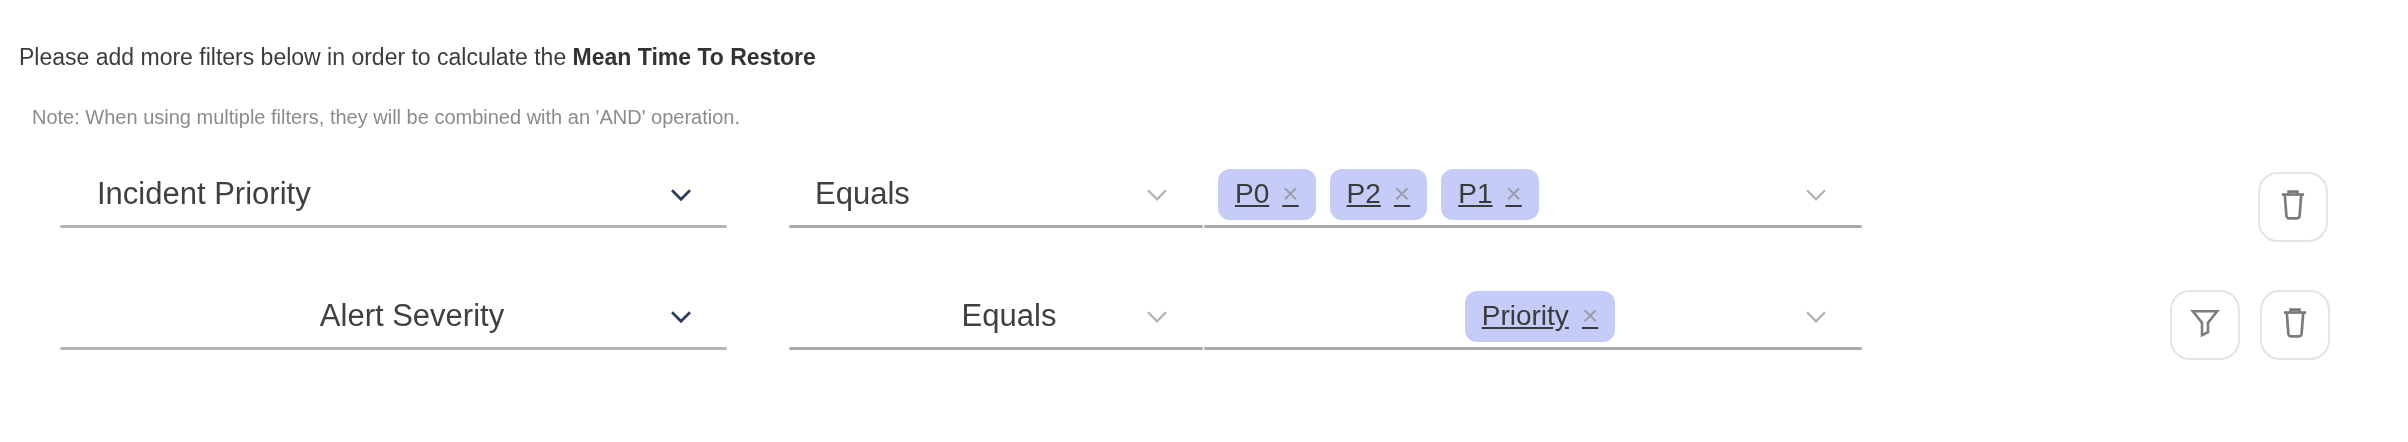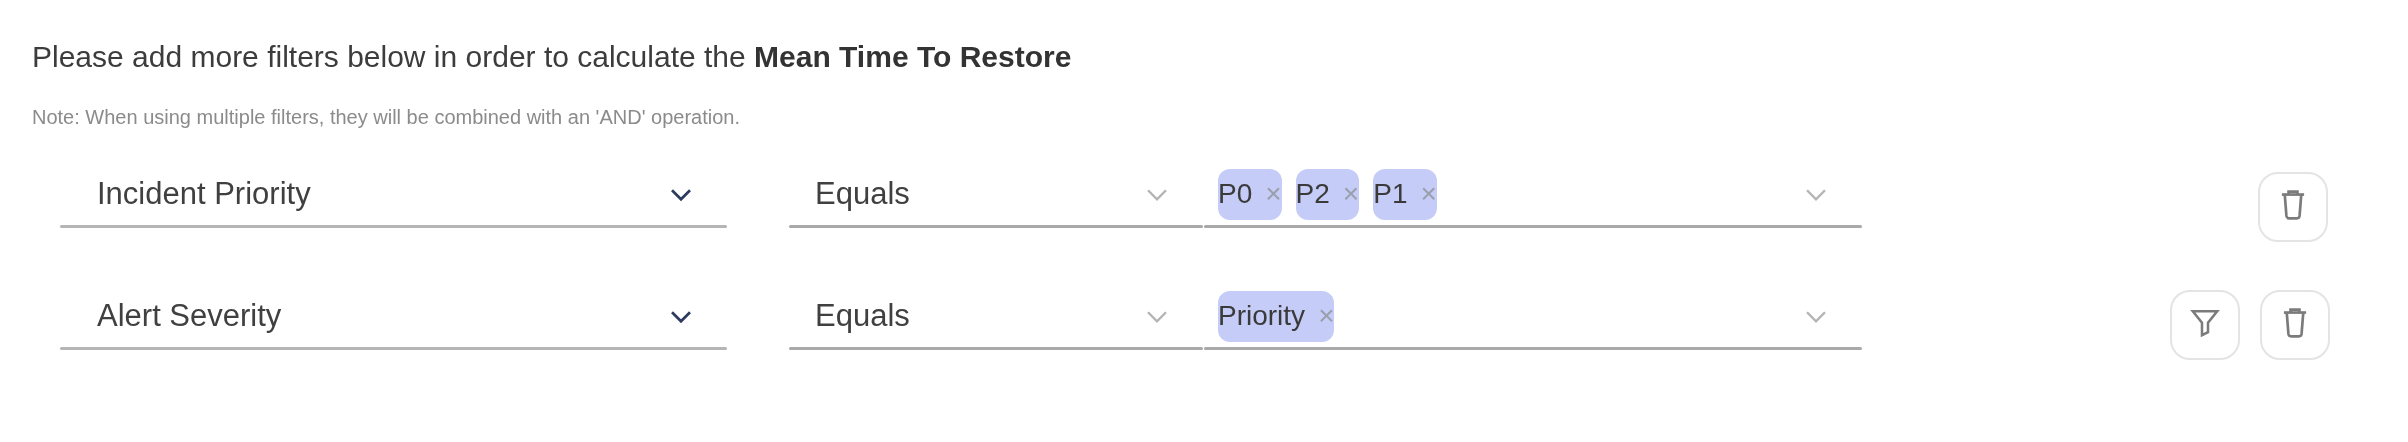--- a/index.html
+++ b/index.html
@@ -7,22 +7,22 @@
   body {
     position: relative;
     background: #ffffff;
     font-family: "Liberation Sans", sans-serif;
     overflow: hidden;
   }
 
   
   .hdr-line1 {
     position: absolute;
-    left: 32px; top: 38px;
-    font-size: 30px;
+    left: 19px; top: 38px;
+    font-size: 23px;
     line-height: 38px;
     color: #3c3c3c;
     white-space: nowrap;
   }
   .hdr-line1 .metric { font-weight: 700; color: #333333; }
   .hdr-note {
     position: absolute;
     left: 32px; top: 99px;
     font-size: 20px;
     line-height: 36px;
@@ -54,37 +54,38 @@
     position: absolute;
     right: 28px;
     top: 50%;
     transform: translateY(-50%);
     width: 36px; height: 36px;
     display: flex; align-items: center; justify-content: center;
   }
   .chev svg { width: 36px; height: 36px; }
 
   .row1 { top: 160px; }
-  .row2 { top: 282px; }
+  .row2 { top: 282px; justify-content: center; }
   .pos-f1 { left: 60px;   width: 667px; padding-left: 37px; }
   .pos-f2 { left: 789px;  width: 414px; padding-left: 26px; }
   .pos-f3 { left: 1204px; width: 658px; padding-left: 14px; }
 
   
   .chips { display: flex; align-items: center; gap: 14px; }
   .chip {
     display: inline-flex;
     align-items: center;
     height: 51px;
-    padding: 0 0;
+    padding: 0 17px;
     background: #c6ccf8;
     border-radius: 12px;
     font-size: 28px;
     color: #3a3a3a;
     white-space: nowrap;
+    text-decoration: underline;
   }
   .chip .x {
     margin-left: 13px;
     font-size: 28px;
     color: #99a0ab;
     cursor: pointer;
     line-height: 1;
   }
 
   

